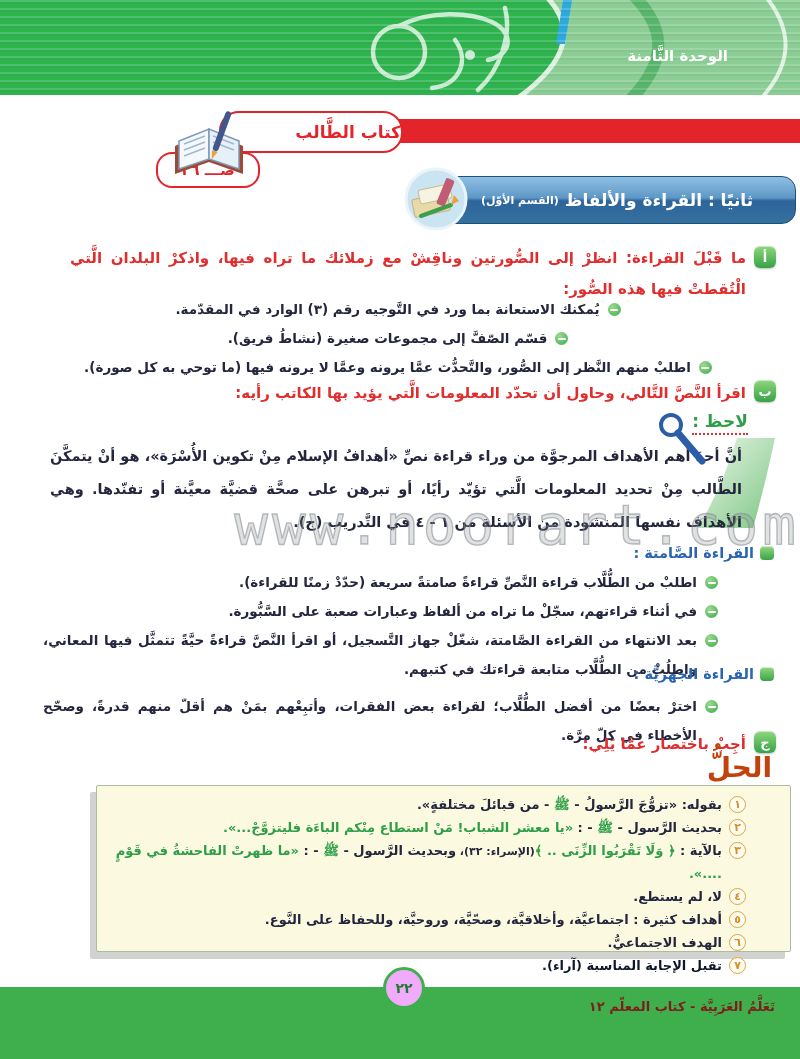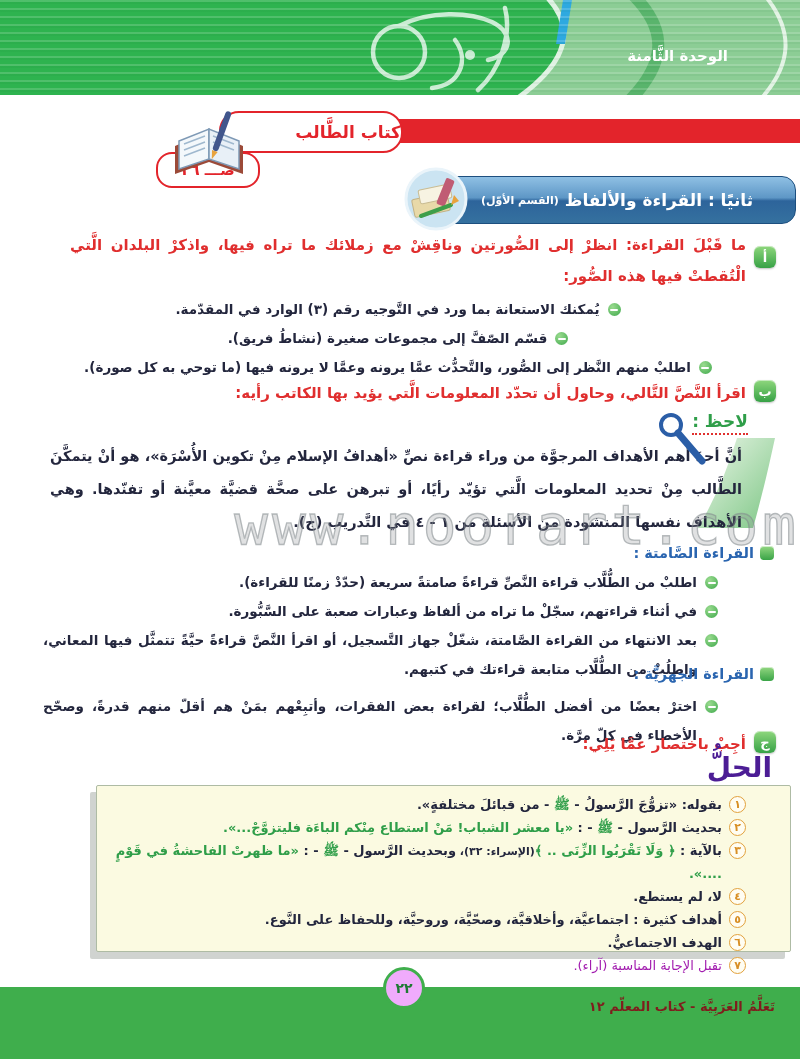--- a/index.html
+++ b/index.html
@@ -52,31 +52,31 @@
   .note-label{font-size:17px;color:#2f9e49;font-weight:bold;border-bottom:2px dotted #e0302e;padding-bottom:2px;}
   .note-wedge{position:absolute;top:436px;right:28px;z-index:0;}
   .note-par{position:absolute;top:440px;right:66px;width:692px;font-size:14.5px;line-height:33px;
      text-align:justify;z-index:1;}
   
   .watermark{position:absolute;top:492px;left:0;width:800px;text-align:right;direction:ltr;
      font-family:"DejaVu Sans Mono", monospace;font-size:56px;letter-spacing:4px;
      color:rgba(130,136,140,0.25);-webkit-text-stroke:1.3px rgba(130,136,140,0.55);
      z-index:40;pointer-events:none;white-space:nowrap;}
   
-  .sol-title{position:absolute;top:751px;right:36px;font-size:28px;color:#4c1d95;font-weight:bold;z-index:3;}
+  .sol-title{position:absolute;top:751px;right:36px;font-size:28px;color:#c2410c;font-weight:bold;z-index:3;}
   .sol-box{position:absolute;top:785px;right:17px;left:96px;height:167px;background:#fbfae1;
      border:1px solid #aebba4;border-radius:2px;box-shadow:-6px 7px 0 rgba(150,158,150,.45);z-index:2;
      padding:8px 44px 0 14px;box-sizing:border-box;}
   .sol-row{display:flex;align-items:flex-start;font-size:13px;line-height:22px;margin-bottom:1px;}
   .sol-num{width:17px;height:17px;border-radius:50%;flex:none;margin-left:7px;margin-top:2px;
      background:#fffdf2;border:1.5px solid #e2a13c;color:#d88f25;font-size:11px;font-weight:bold;
      display:flex;align-items:center;justify-content:center;box-sizing:border-box;}
   .seg-dark{color:#23263d;font-weight:bold;}
   .seg-green{color:#2f9e49;font-weight:bold;}
-  .seg-blue{color:#a21caf;font-weight:normal;}
+  .seg-blue{color:#0f172a;font-weight:bold;}
   .seg-ref{color:#23263d;font-weight:bold;font-size:11px;}
   
   .footer-band{position:absolute;bottom:0;left:0;width:800px;height:72px;background:#3fae4c;}
   .page-circle{position:absolute;top:967px;left:383px;width:36px;height:36px;border-radius:50%;
      background:#f0abfc;border:3px solid #3fae4c;display:flex;align-items:center;justify-content:center;
      color:#1e7a33;font-weight:bold;font-size:14px;z-index:5;box-sizing:content-box;}
   .footer-title{position:absolute;top:999px;right:33px;color:#7f1d1d;font-weight:bold;font-size:13px;z-index:5;}
 </style>
 </head>
 <body>
@@ -126,21 +126,21 @@
   <svg class="banner-icon" width="66" height="66" viewBox="0 0 66 66">
     <circle cx="33" cy="33" r="30" fill="#cbe4f2" stroke="#eaf4fa" stroke-width="3"></circle>
     <rect x="10" y="30" width="36" height="18" rx="2" fill="#e8d9a8" transform="rotate(-12 28 39)" stroke="#c3b284" stroke-width="1"></rect>
     <rect x="16" y="21" width="32" height="14" rx="2" fill="#f7f3e2" transform="rotate(-12 32 28)" stroke="#c9bc93" stroke-width="1"></rect>
     <rect x="38" y="12" width="9" height="28" rx="2" fill="#c05c74" transform="rotate(22 42 26)"></rect>
     <path d="M18,50 L48,39" stroke="#3e9e4a" stroke-width="4" stroke-linecap="round"></path>
     <path d="M48,39 l8,-4 l-5,-6 z" fill="#e8a33d"></path>
   </svg>
 
   <div class="badge" style="top:246px;right:32px;">أ</div>
-  <div class="item-heading red-txt" style="top:230px;right:62px;width:676px;">ما قَبْلَ القراءة: انظرْ إلى الصُّورتين وناقِشْ مع زملائك ما تراه فيها، واذكرْ البلدان الَّتي الْتُقطتْ فيها هذه الصُّور:</div>
+  <div class="item-heading red-txt" style="top:243px;right:62px;width:676px;">ما قَبْلَ القراءة: انظرْ إلى الصُّورتين وناقِشْ مع زملائك ما تراه فيها، واذكرْ البلدان الَّتي الْتُقطتْ فيها هذه الصُّور:</div>
   <div class="bullet-list" style="top:295px;right:90px;width:640px;align-items:center;">
     <div class="bullet-row">
       <span class="bullet-ic"></span>
       <span class="dark-txt">يُمكنك الاستعانة بما ورد في التَّوجيه رقم (٣) الوارد في المقدّمة.</span>
     </div>
     <div class="bullet-row">
       <span class="bullet-ic"></span>
       <span class="dark-txt">قسّم الصّفَّ إلى مجموعات صغيرة (نشاطُ فريق).</span>
     </div>
     <div class="bullet-row">

